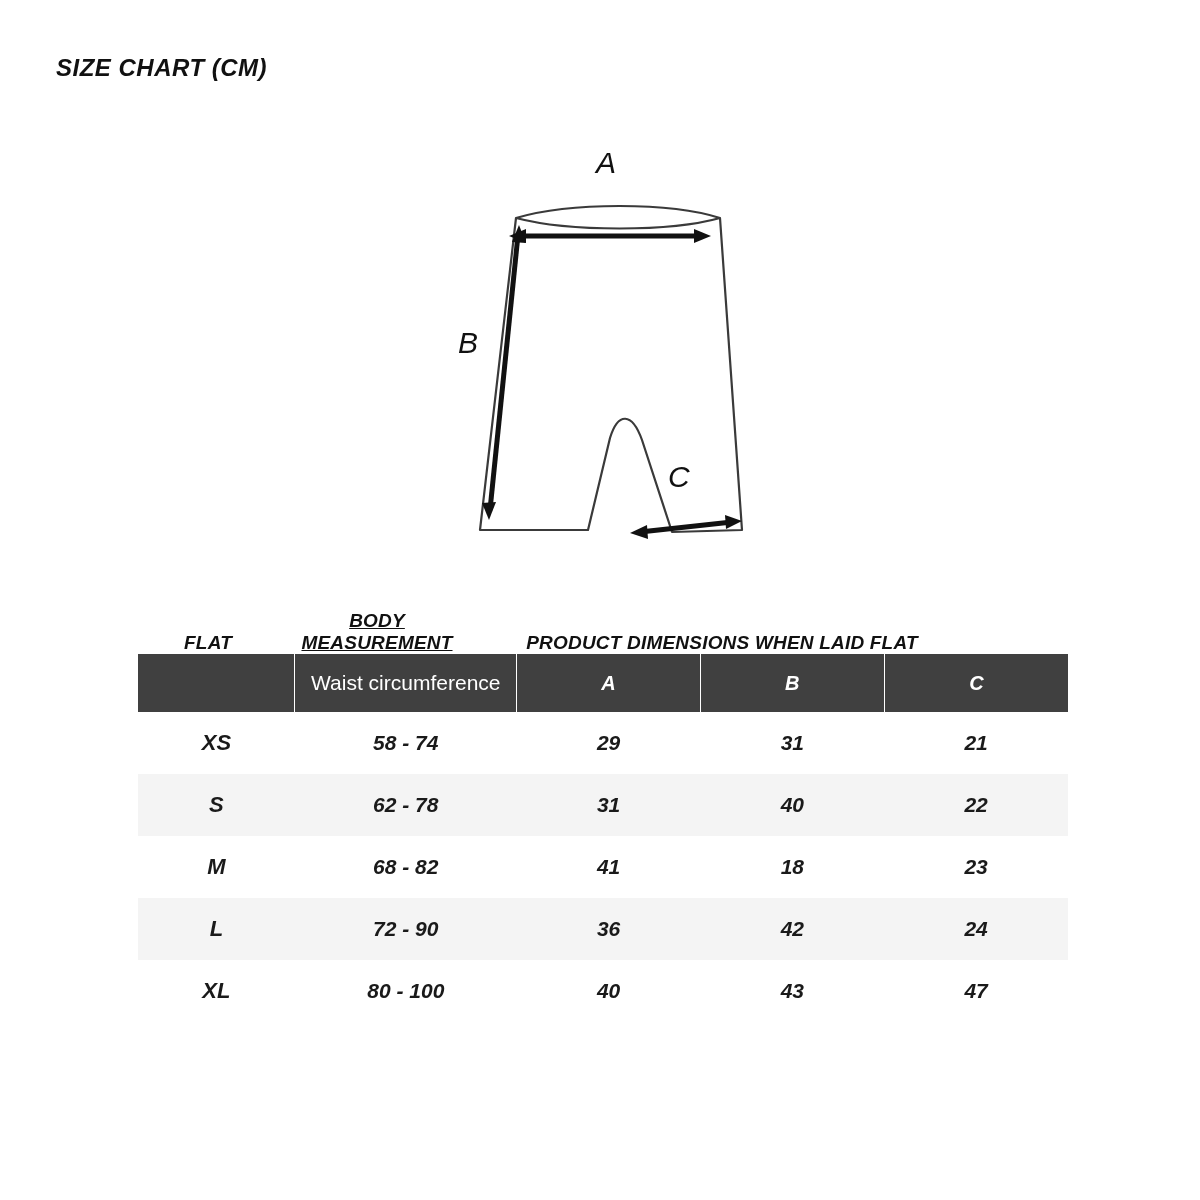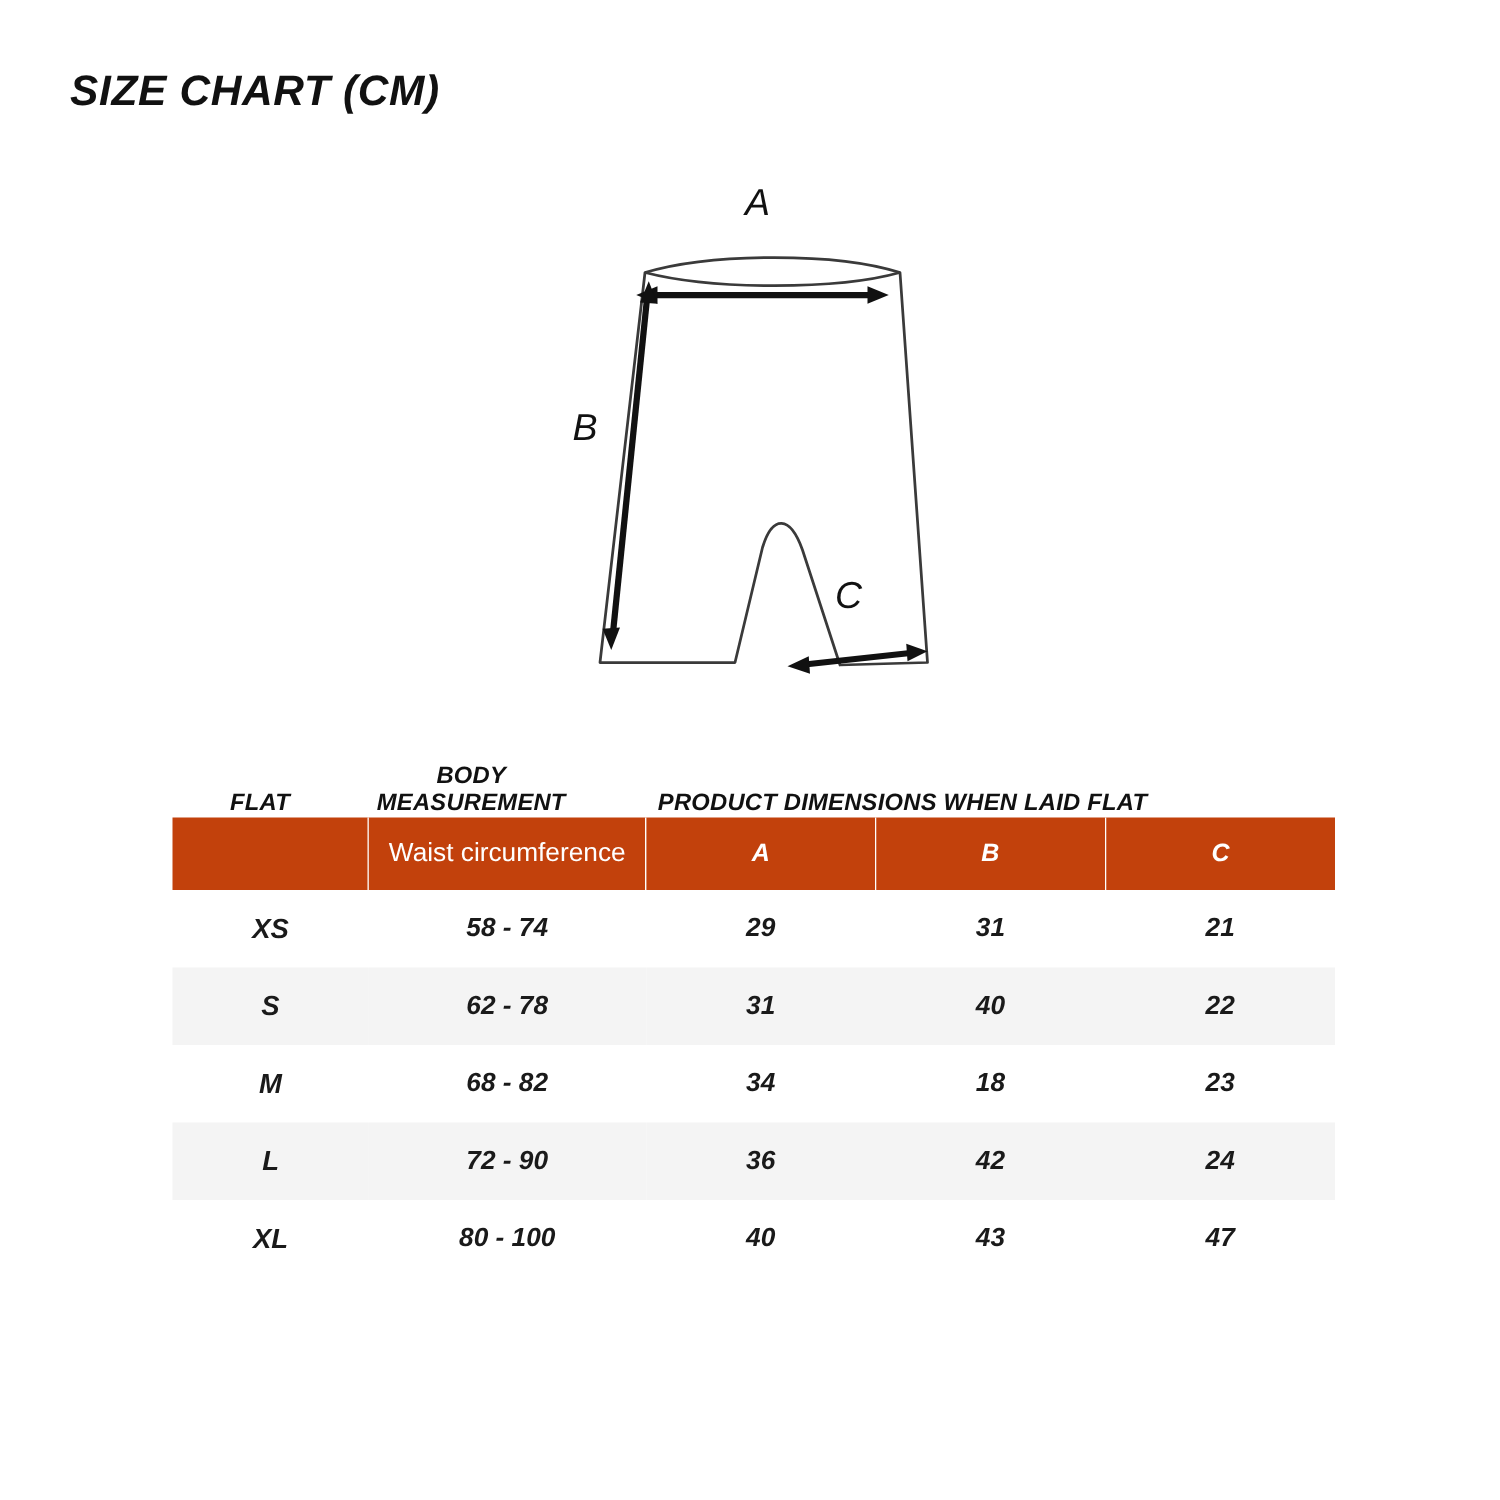--- a/index.html
+++ b/index.html
@@ -19,21 +19,21 @@
     position: relative;
     width: 1200px;
     height: 1200px;
   }
 
   
   .title {
     position: absolute;
     left: 56px;
     top: 54px;
-    font-size: 34px;
+    font-size: 24px;
     font-weight: bold;
     font-style: italic;
     letter-spacing: 0.5px;
     color: #111111;
   }
 
   
   .diagram {
     position: absolute;
     left: 420px;
@@ -68,36 +68,36 @@
   }
   .group-h {
     font-size: 19px;
     font-weight: bold;
     font-style: italic;
     color: #111111;
     text-align: center;
     letter-spacing: 0.2px;
   }
   .gh-size   { width: 140px; }
-  .gh-body   { width: 198px; }
+  .gh-body   { width: 198px; text-decoration: underline; }
   .gh-prod   { width: 492px; }
 
   table.size-table {
     border-collapse: collapse;
     width: 930px;
     table-layout: fixed;
   }
   table.size-table col.c-size { width: 140px; }
   table.size-table col.c-body { width: 198px; }
   table.size-table col.c-a    { width: 164px; }
   table.size-table col.c-b    { width: 164px; }
   table.size-table col.c-c    { width: 164px; }
 
   table.size-table thead th {
-    background: #c2410c;
+    background: #404040;
     color: #ffffff;
     height: 56px;
     font-size: 21px;
     font-weight: normal;
     text-align: center;
     border-right: 1px solid #ffffff;
     vertical-align: middle;
   }
   table.size-table thead th.dim-h {
     font-style: italic;
@@ -204,21 +204,21 @@
         <tr class="alt">
           <td>S</td>
           <td class="num">62 - 78</td>
           <td class="num">31</td>
           <td class="num">40</td>
           <td class="num">22</td>
         </tr>
         <tr>
           <td>M</td>
           <td class="num">68 - 82</td>
-          <td class="num">34</td>
+          <td class="num">41</td>
           <td class="num">18</td>
           <td class="num">23</td>
         </tr>
         <tr class="alt">
           <td>L</td>
           <td class="num">72 - 90</td>
           <td class="num">36</td>
           <td class="num">42</td>
           <td class="num">24</td>
         </tr>

